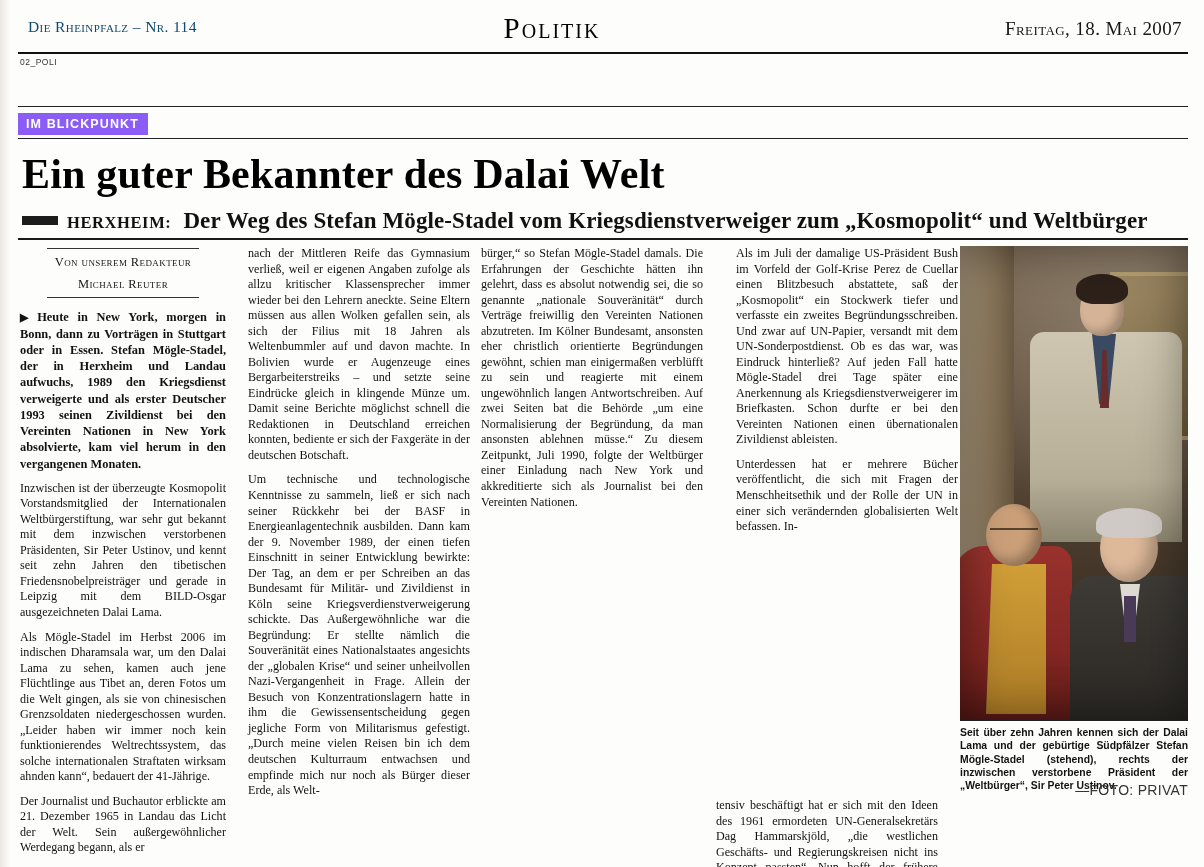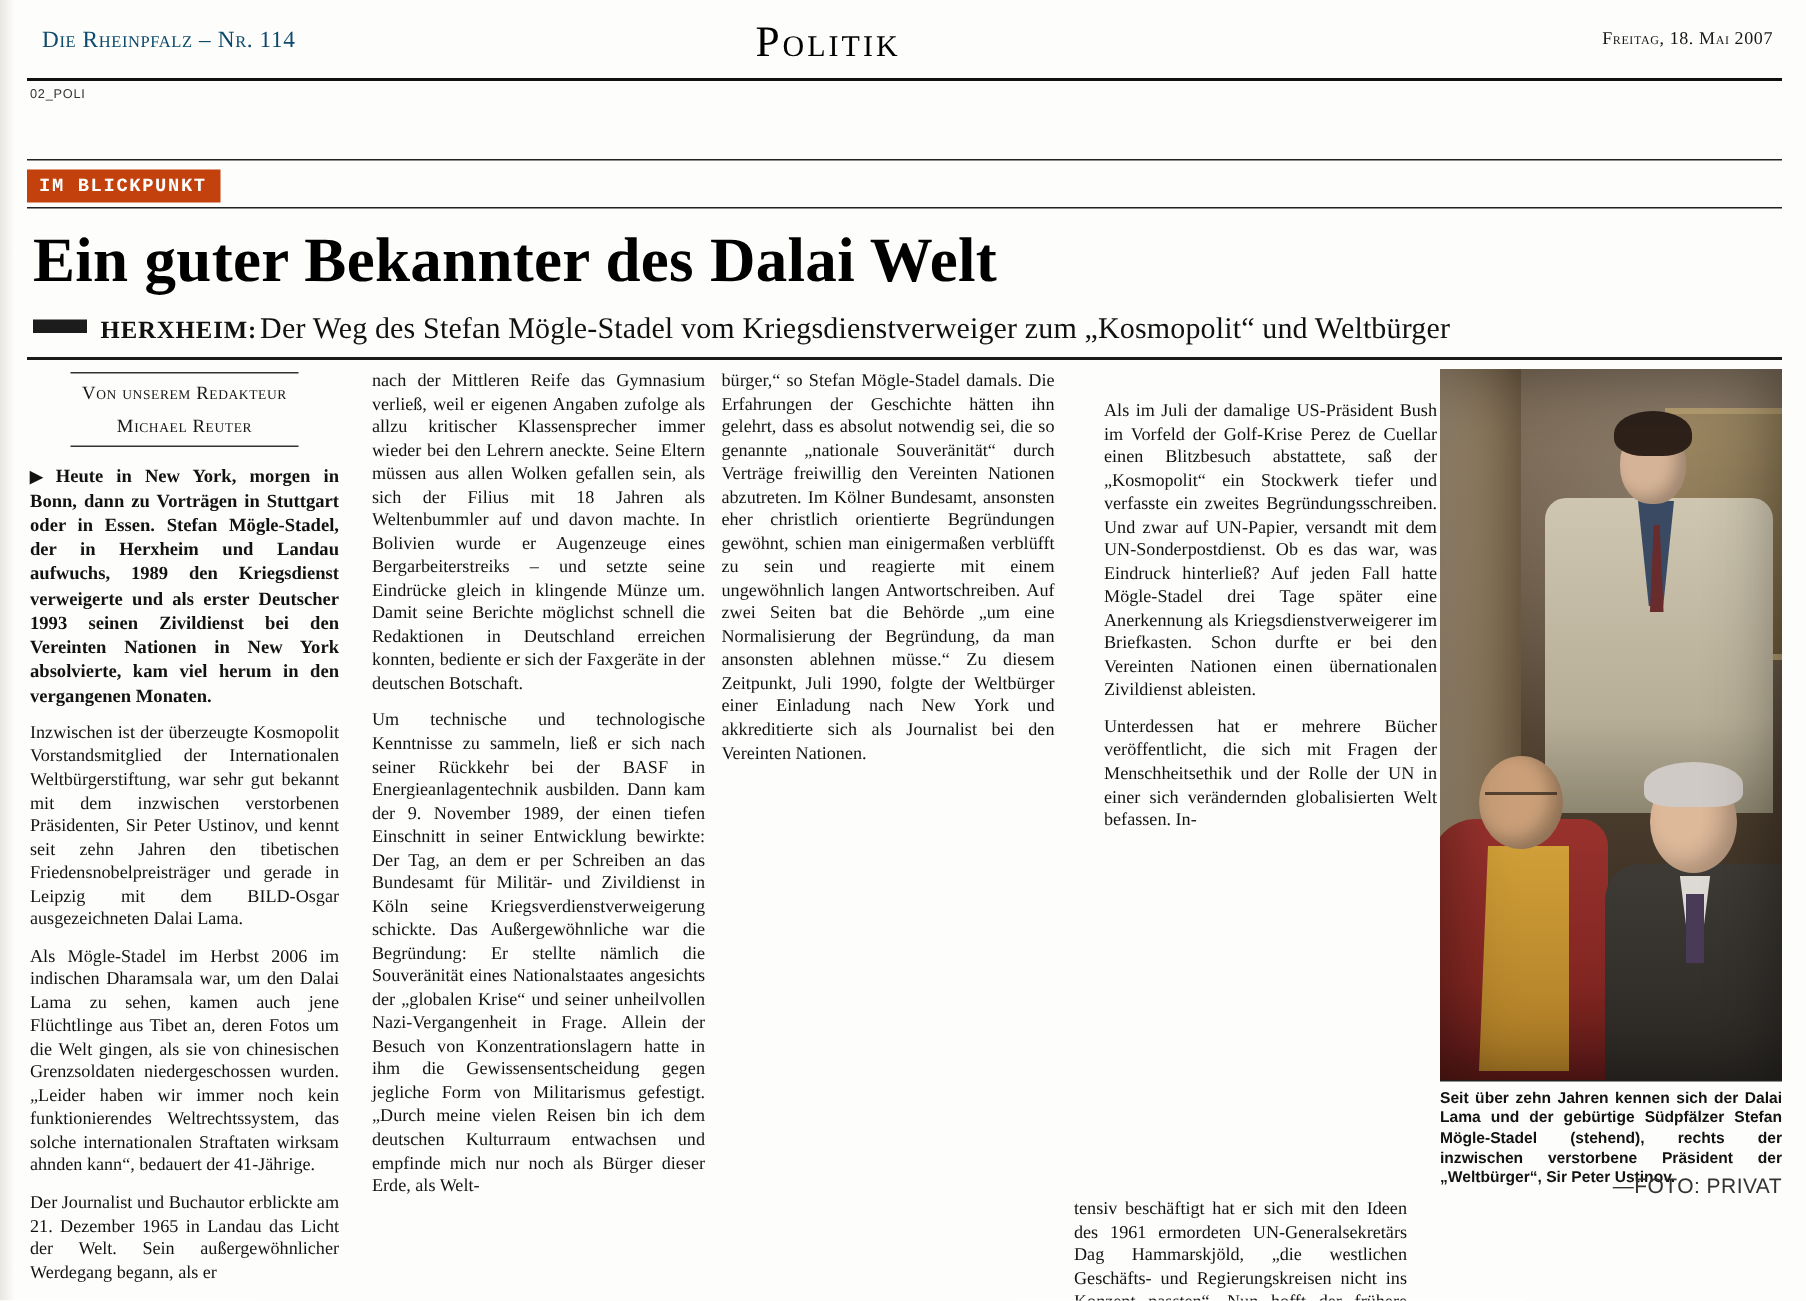--- a/index.html
+++ b/index.html
@@ -50,21 +50,21 @@
     font-family: "Liberation Serif", serif;
     font-size: 29px;
     font-variant: small-caps;
     letter-spacing: 2px;
     color: #000;
   }
   .masthead-right {
     position: absolute;
     right: 22px;
     top: 6px;
-    font-size: 12px;
+    font-size: 19px;
     font-variant: small-caps;
     letter-spacing: 0.4px;
     color: #161616;
     white-space: nowrap;
   }
   .rule-top {
     position: absolute;
     left: 18px;
     top: 52px;
     width: 1170px;
@@ -87,23 +87,23 @@
     left: 18px;
     top: 106px;
     width: 1170px;
     height: 1px;
     background: #222;
   }
   .blickpunkt {
     position: absolute;
     left: 18px;
     top: 113px;
-    background: #c2410c;
+    background: #8b5cf6;
     color: #fff;
-    font-family: Liberation Mono, monospace;
+    font-family: Liberation Sans, sans-serif;
     font-size: 12.5px;
     font-weight: bold;
     letter-spacing: 1.1px;
     padding: 4px 9px 4px 8px;
   }
   .blickpunkt-underline {
     position: absolute;
     left: 18px;
     top: 138px;
     width: 1170px;
@@ -144,23 +144,24 @@
   }
   .dateline {
     font-family: "Liberation Serif", serif;
     font-variant: small-caps;
     font-weight: bold;
     font-size: 16.5px;
     letter-spacing: 0.6px;
   }
   .subhead-text {
     font-family: "Liberation Serif", serif;
-    font-size: 20px;
+    font-size: 23px;
     letter-spacing: 0.1px;
-    margin-left: 2px;
+    margin-left: 12px;
+    font-weight: bold;
   }
   .rule-under-sub {
     position: absolute;
     left: 18px;
     top: 238px;
     width: 1170px;
     height: 1.5px;
     background: #1a1a1a;
   }
 
@@ -182,21 +183,21 @@
     text-align: justify;
     color: #121212;
   }
   .col p {
     margin: 0 0 9px 0;
     text-indent: 0;
   }
   .col1 { left: 0; width: 206px; }
   .col2 { left: 228px; width: 222px; }
   .col3 { left: 461px; width: 222px; }
-  .col4 { left: 716px; width: 222px; margin-top: 20px; }
+  .col4 { left: 716px; width: 222px; }
 
   .byline {
     text-align: center;
     font-variant: small-caps;
     font-size: 12.5px;
     letter-spacing: 0.4px;
     line-height: 1.25;
     margin: 6px 0 0 0;
     color: #161616;
   }

